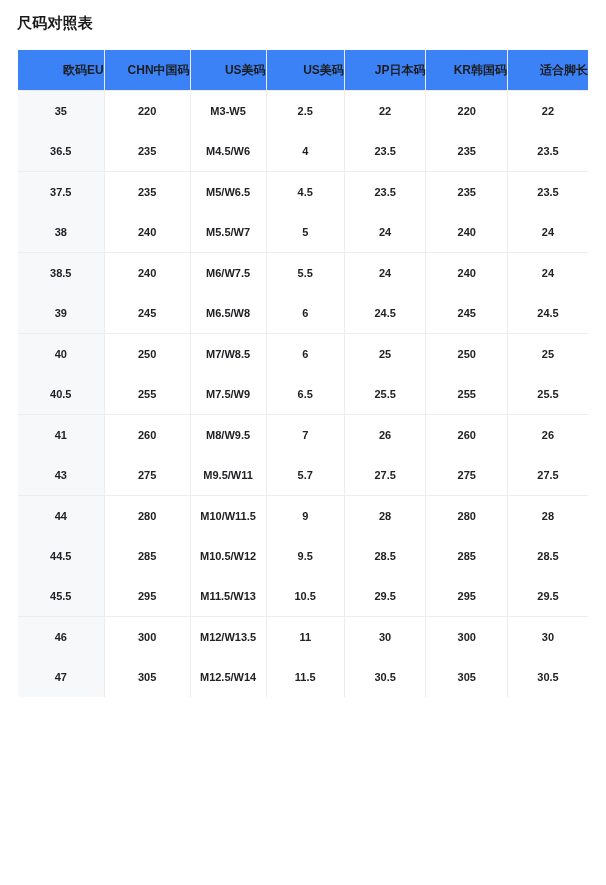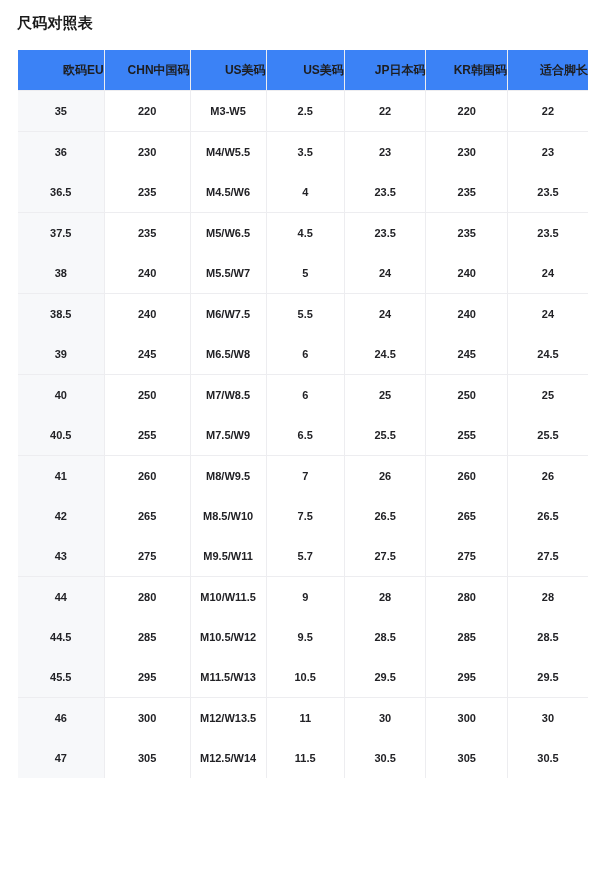--- a/index.html
+++ b/index.html
@@ -120,29 +120,20 @@
       <tbody>
           <tr class="grp-start">
             <td class="col-eu">35</td>
             <td>220</td>
             <td>M3-W5</td>
             <td>2.5</td>
             <td>22</td>
             <td>220</td>
             <td>22</td>
           </tr>
-          <tr class="grp-start">
-            <td class="col-eu">36</td>
-            <td>230</td>
-            <td>M4/W5.5</td>
-            <td>3.5</td>
-            <td>23</td>
-            <td>230</td>
-            <td>23</td>
-          </tr>
           <tr>
             <td class="col-eu">36.5</td>
             <td>235</td>
             <td>M4.5/W6</td>
             <td>4</td>
             <td>23.5</td>
             <td>235</td>
             <td>23.5</td>
           </tr>
           <tr class="grp-start">
@@ -202,29 +193,20 @@
           <tr class="grp-start">
             <td class="col-eu">41</td>
             <td>260</td>
             <td>M8/W9.5</td>
             <td>7</td>
             <td>26</td>
             <td>260</td>
             <td>26</td>
           </tr>
           <tr>
-            <td class="col-eu">42</td>
-            <td>265</td>
-            <td>M8.5/W10</td>
-            <td>7.5</td>
-            <td>26.5</td>
-            <td>265</td>
-            <td>26.5</td>
-          </tr>
-          <tr>
             <td class="col-eu">43</td>
             <td>275</td>
             <td>M9.5/W11</td>
             <td>5.7</td>
             <td>27.5</td>
             <td>275</td>
             <td>27.5</td>
           </tr>
           <tr class="grp-start">
             <td class="col-eu">44</td>

